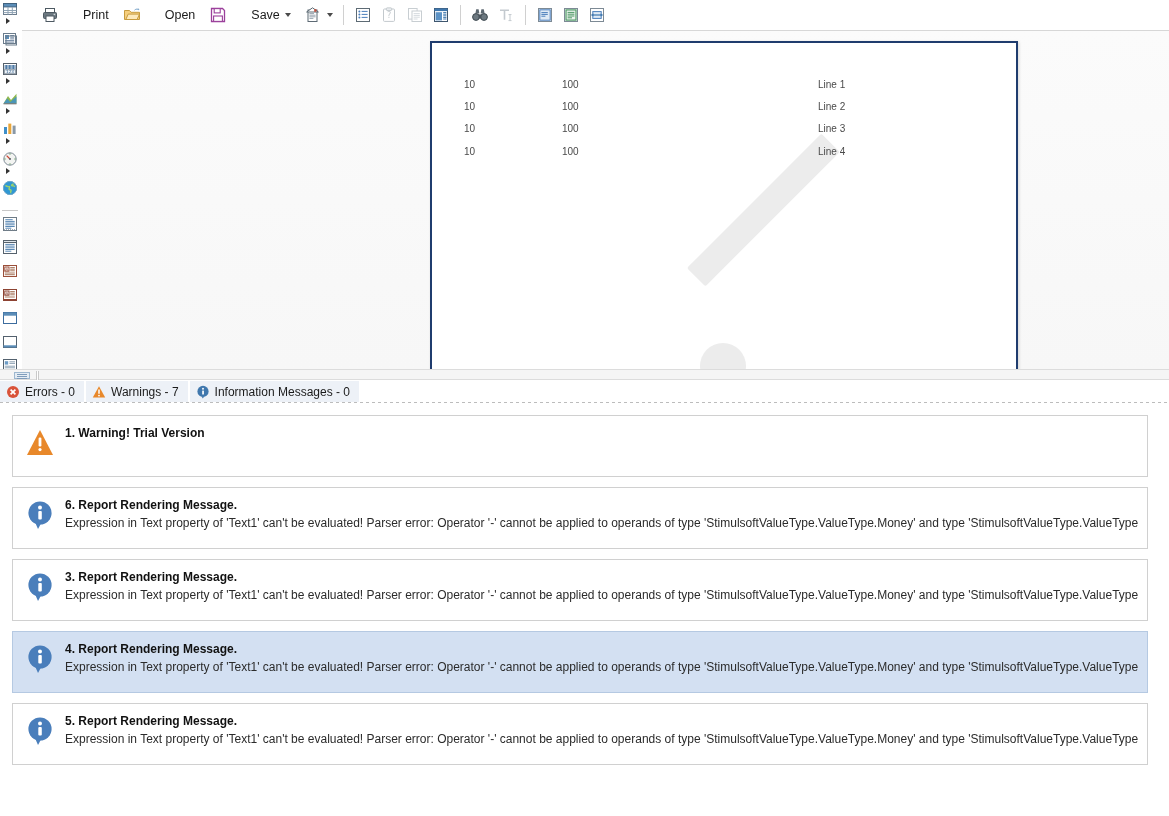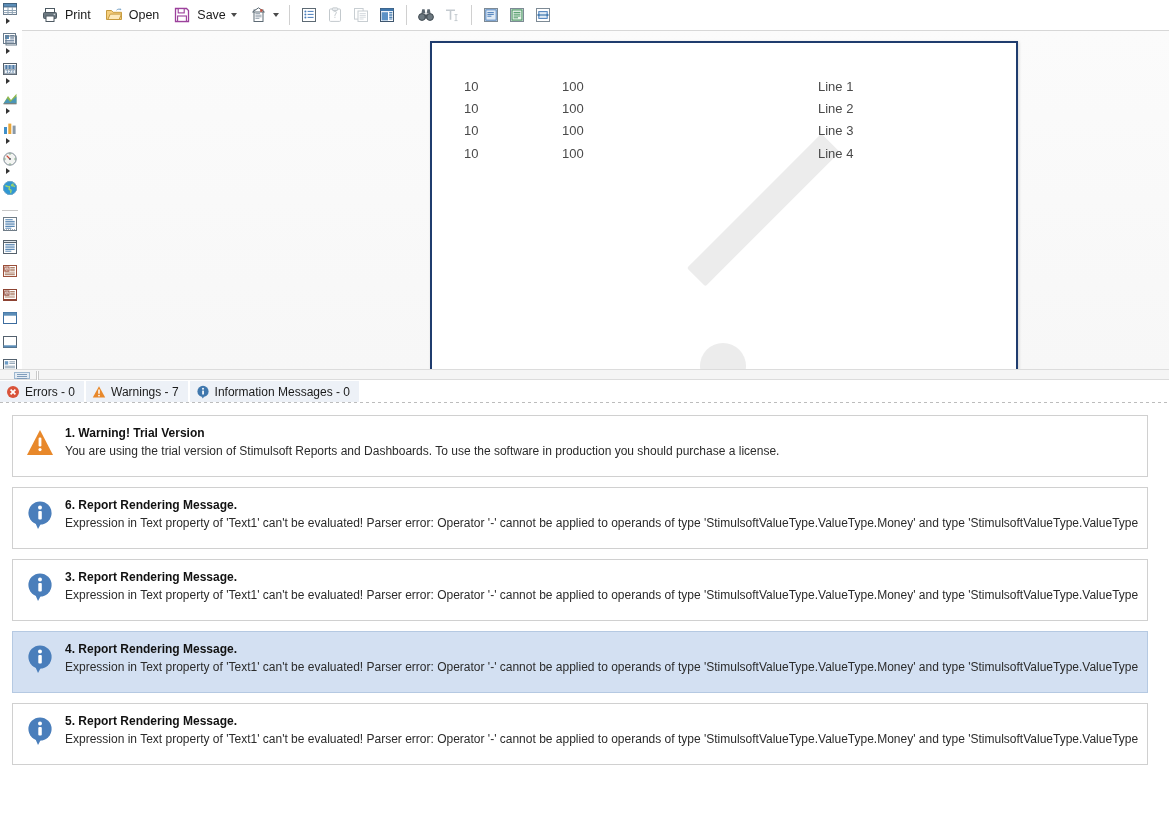--- a/index.html
+++ b/index.html
@@ -24,21 +24,21 @@
   .sb-arrow{position:absolute;left:6px;top:18px;width:0;height:0;border-left:4px solid #333;border-top:3px solid transparent;border-bottom:3px solid transparent;}
   .sb-sep{width:16px;height:1px;background:#c8c8c8;margin:3px 0 4px 0;}
 
   
   .toolbar{
     position:absolute;left:22px;top:0;right:0;height:31px;
     background:#ffffff;border-bottom:1px solid #d7d7d7;
     display:flex;align-items:center;padding-left:12px;box-sizing:border-box;
   }
   .tb-btn{display:flex;align-items:center;height:26px;padding:0 7px;cursor:pointer;border-radius:2px;white-space:nowrap;}
-  .tb-label{margin-left:6px;font-size:12.5px;color:#1b1b1b;}
+  .tb-label{margin-left:24px;font-size:12.5px;color:#1b1b1b;}
   .tb-ico{width:18px;height:18px;position:relative;flex:0 0 18px;}
   .tb-icobtn{width:26px;height:24px;display:flex;align-items:center;justify-content:center;cursor:pointer;border-radius:2px;}
   .tb-sep{width:1px;height:20px;background:#d0d0d0;margin:0 6px;}
   .caret{width:0;height:0;border-left:3.5px solid transparent;border-right:3.5px solid transparent;border-top:4px solid #4a4a4a;margin-left:5px;}
 
   
   .preview{
     position:absolute;left:22px;top:31px;right:0;height:338px;
     background:linear-gradient(180deg,#fbfbfb 0%,#f7f7f7 100%);
     overflow:hidden;
@@ -51,21 +51,21 @@
   }
   .wm{
     position:absolute;left:255px;top:225px;width:190px;height:26px;
     background:#ececec;transform:rotate(-45deg);transform-origin:left top;
     border-radius:2px;
   }
   .wm2{
     position:absolute;left:268px;top:300px;width:46px;height:46px;
     background:#ececec;border-radius:50%;
   }
-  .rrow{position:absolute;left:0;width:100%;height:22px;font-size:13px;color:#4a4a4a;}
+  .rrow{position:absolute;left:0;width:100%;height:22px;font-size:10px;color:#4a4a4a;}
   .rc1{position:absolute;left:32px;}
   .rc2{position:absolute;left:130px;}
   .rc3{position:absolute;left:386px;}
 
   
   .splitter{
     position:absolute;left:0;top:369px;width:1169px;height:11px;
     background:#f5f5f5;border-top:1px solid #dcdcdc;border-bottom:1px solid #dcdcdc;
     box-sizing:border-box;cursor:row-resize;
   }
@@ -484,21 +484,20 @@
 
     <div class="msg" style="height:62px">
       <span class="m-ico">
         <svg width="28" height="30" viewBox="0 0 28 30">
           <path d="M14 2L27 27H1z" fill="#e8882a"></path>
           <rect x="12.6" y="9.5" width="2.8" height="9" rx="1.2" fill="#fff"></rect>
           <circle cx="14" cy="21.6" r="1.6" fill="#fff"></circle>
         </svg>
       </span>
       <span class="m-title">1. Warning!  Trial Version</span>
-      <span class="m-body">You are using the trial version of Stimulsoft Reports and Dashboards. To use the software in production you should purchase a license.</span>
     </div>
 
     <div class="msg" style="height:62px">
       <span class="m-ico">
         <svg width="28" height="30" viewBox="0 0 28 30">
           <circle cx="14" cy="13" r="11.6" fill="#4a7ebb"></circle>
           <path d="M9.2 22.6l2.8 6.4 3.6-6.4z" fill="#4a7ebb"></path>
           <circle cx="14" cy="7.6" r="2" fill="#fff"></circle>
           <rect x="12.3" y="11" width="3.5" height="8.6" rx="1" fill="#fff"></rect>
         </svg>

